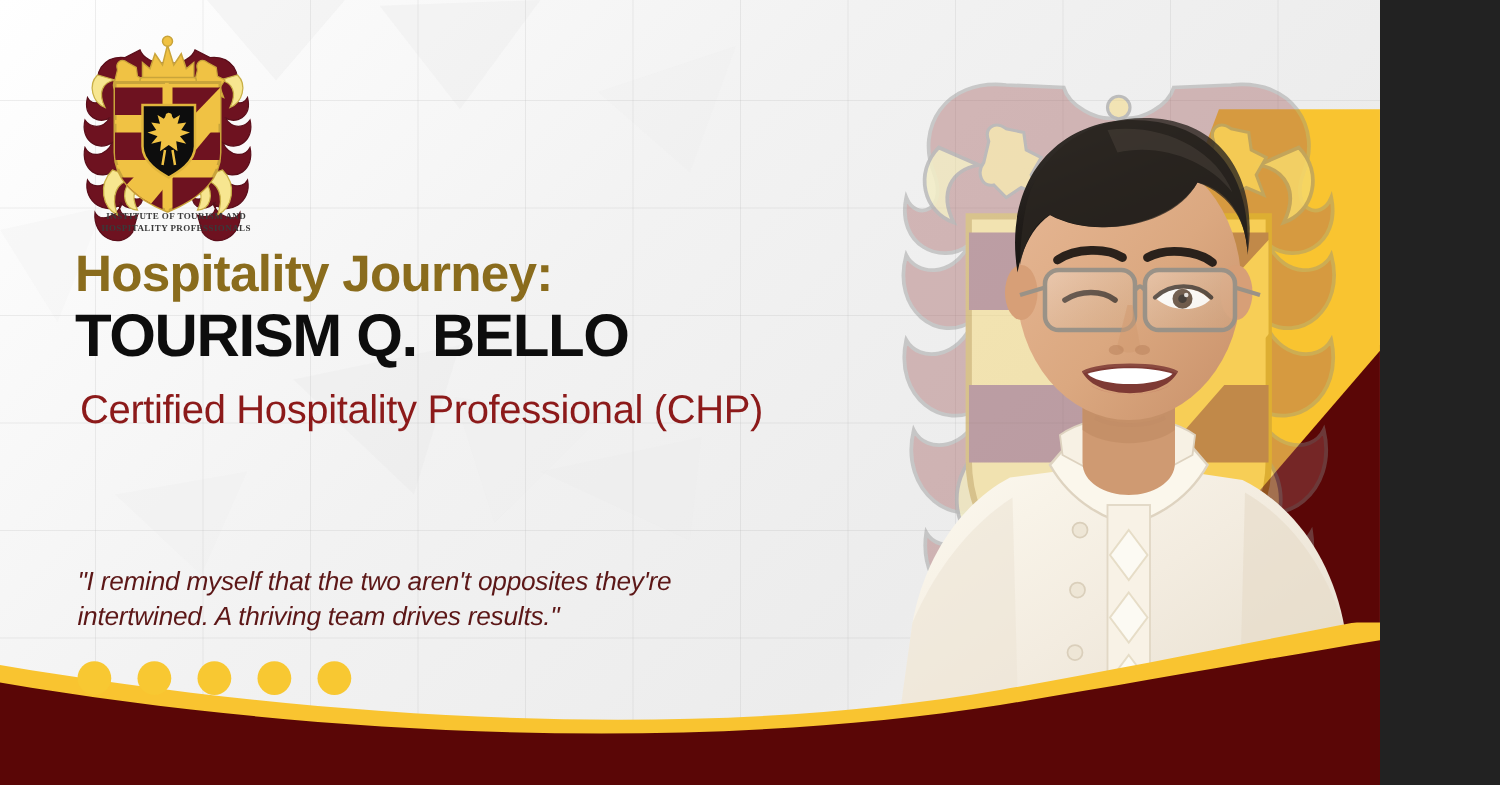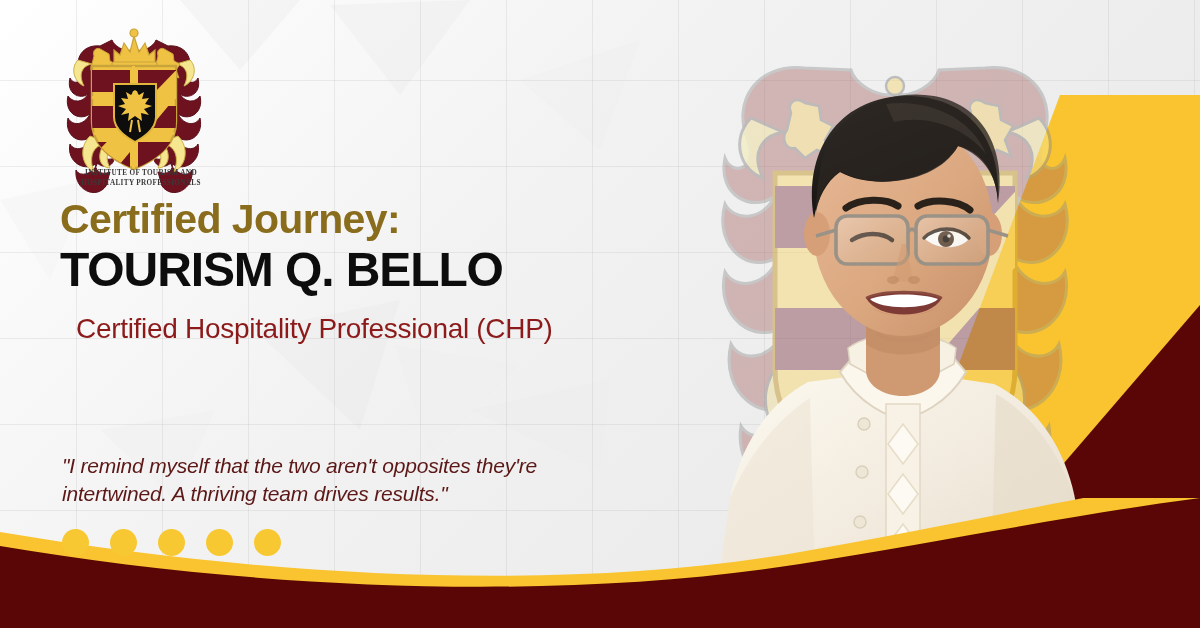--- a/index.html
+++ b/index.html
@@ -1,18 +1,18 @@
 <!DOCTYPE html>
 <html><head>
 <meta charset="utf-8">
 <style>
   html,body{margin:0;padding:0;background:#222;}
   *{box-sizing:border-box;}
   .stage{
-    position:relative;width:1200px;height:628px;overflow:hidden;
+    position:relative;width:1104px;height:628px;overflow:hidden;
     font-family:"Liberation Sans", sans-serif;background:#fde047;
   }
 
   
   .bg-base{position:absolute;inset:0;background:
       linear-gradient(135deg,#ffffff 0%,#f2f2f2 40%,#ececec 70%,#f6f6f6 100%);}
   .bg-tiles{position:absolute;inset:0;
       background-image:
         linear-gradient(to right, rgba(170,170,170,.20) 1px, transparent 1px),
         linear-gradient(to bottom, rgba(170,170,170,.20) 1px, transparent 1px);
@@ -47,22 +47,22 @@
   .text-block{position:absolute;left:60px;top:198px;width:610px;}
   .kicker{
     font-size:41px;font-weight:700;color:#8a6c1d;letter-spacing:-0.6px;
     line-height:1.05;margin:0 0 4px 0;
   }
   .name{
     font-size:48px;font-weight:700;color:#0d0d0d;letter-spacing:-1.1px;
     line-height:1.06;margin:0 0 12px 0;
   }
   .credential{
-    font-size:28px;font-weight:400;color:#8c1a1a;letter-spacing:-0.3px;
-    line-height:1.2;margin:16px;
+    font-size:32px;font-weight:400;color:#8c1a1a;letter-spacing:-0.3px;
+    line-height:1.2;margin:4px;
   }
 
   .quote{
     position:absolute;left:62px;top:452px;width:570px;
     font-size:21px;font-style:italic;color:#5c1717;
     line-height:1.33;letter-spacing:-0.2px;
   }
 
   .dots{position:absolute;left:62px;top:529px;display:flex;gap:21px;}
   .dot{width:27px;height:27px;border-radius:50%;background:#f8c832;}
@@ -359,21 +359,21 @@
       <path d="M84 96 L82 108 M90 96 L92 108" stroke="#f0c244" stroke-width="2"></path>
     </g>
   </svg>
 
   <div class="logo-caption">
     <div>INSTITUTE OF TOURISM AND</div>
     <div>HOSPITALITY PROFESSIONALS</div>
   </div>
 
   <div class="text-block">
-    <div class="kicker">Certified Journey:</div>
+    <div class="kicker">Hospitality Journey:</div>
     <div class="name">TOURISM Q. BELLO</div>
     <div class="credential">Certified Hospitality Professional (CHP)</div>
   </div>
 
   <div class="quote">"I remind myself that the two aren't opposites they're intertwined. A thriving team drives results."</div>
 
   <div class="dots">
     <span class="dot"></span>
     <span class="dot"></span>
     <span class="dot"></span>

